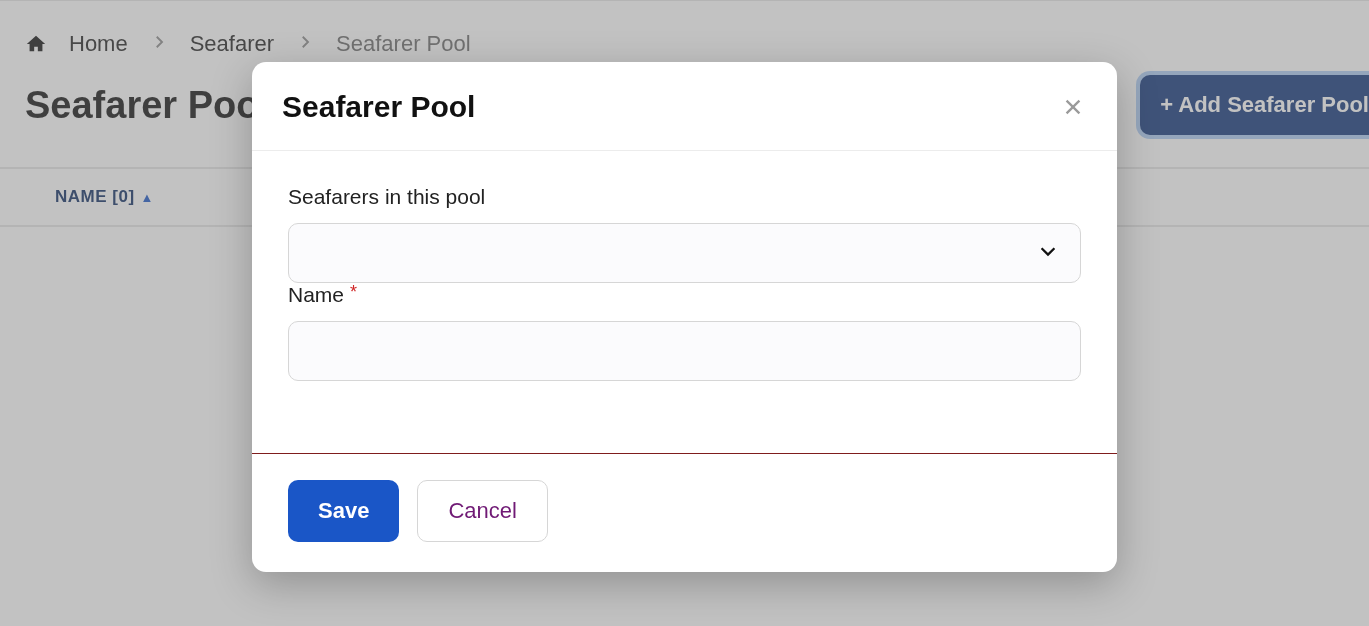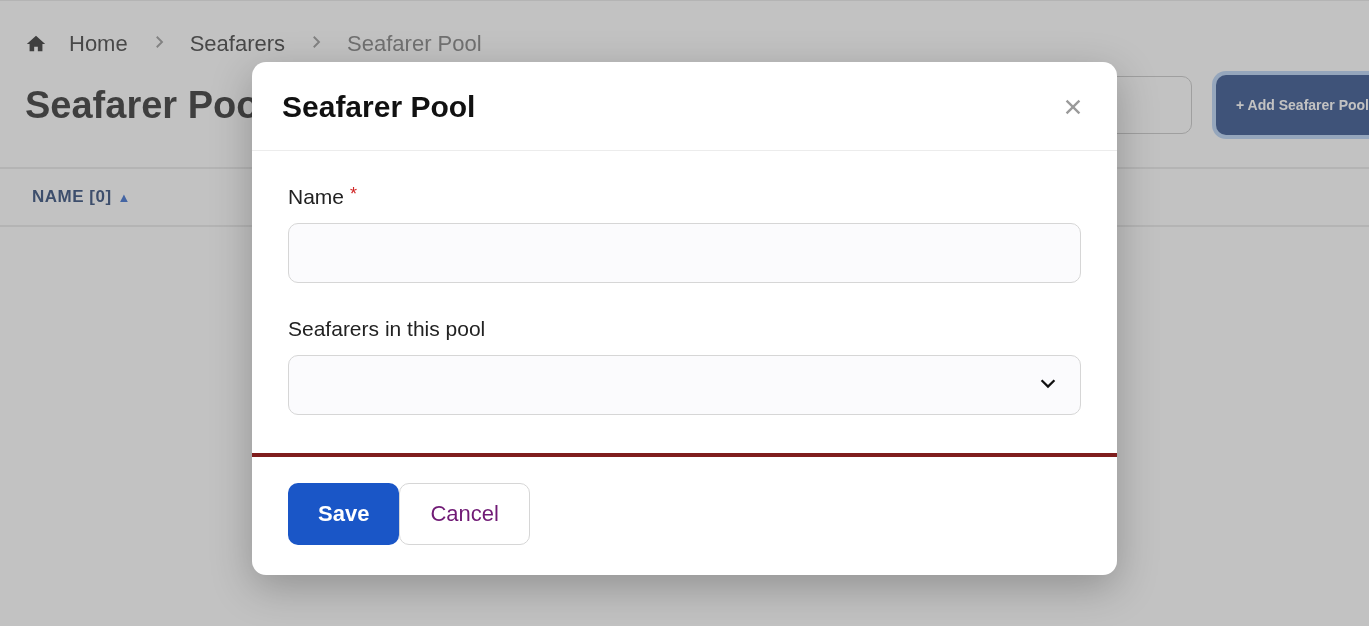--- a/index.html
+++ b/index.html
@@ -30,36 +30,36 @@
 
   .search-box {
     width: 360px; height: 58px;
     border: 1px solid #bfbfbf; border-radius: 10px;
     background: #fff; display: flex; align-items: center;
     padding: 0 18px; color: #777; font-size: 22px;
   }
 
   .add-btn {
     height: 60px; min-width: 145px;
-    background: #12357a; color: #fff; font-weight: 700; font-size: 14px;
+    background: #12357a; color: #fff; font-weight: 700; font-size: 22px;
     border: none; border-radius: 10px 0 0 10px;
     padding: 0 0 0 20px;
     box-shadow: 0 0 0 4px #aecdf5;
     display: flex; align-items: center; gap: 10px;
     white-space: nowrap;
     cursor: pointer;
   }
 
   .hr-mid { border: none; border-top: 2px solid #e6e6e6; }
 
   .table-head {
     height: 58px; border-bottom: 2px solid #e6e6e6;
     display: flex; align-items: center; padding: 0 32px;
   }
-  .col-name { font-size: 17px; font-weight: 700; letter-spacing: .5px; color: #0d2d63; display: flex; align-items: center; gap: 6px; }
+  .col-name { font-size: 17px; font-weight: 700; letter-spacing: .5px; color: #0d2d63; display: flex; align-items: center; gap: 6px; margin-left: 23px; }
   .sort-icon { color: #1a56c7; font-size: 13px; }
 
   
   .overlay {
     position: absolute; inset: 0;
     background: rgba(120,120,120,.45);
     display: flex; align-items: flex-start; justify-content: center;
     padding-top: 62px;
   }
   .modal {
@@ -94,23 +94,23 @@
     background: #fbfbfd; font-size: 20px; padding: 0 48px 0 16px;
     display:flex; align-items:center; color:#222; cursor:pointer;
   }
   .select-chevron {
     position: absolute; right: 22px; top: 50%; transform: translateY(-50%);
     pointer-events: none;
   }
   .select-chevron svg { width: 22px; height: 22px; stroke: #111; fill: none; stroke-width: 2.5; }
 
   .modal-footer {
-    border-top: 4px solid #7f1d1d;
+    border-top: 1px solid #7f1d1d;
     padding: 26px 28px 30px 36px;
-    display: flex; 
+    display: flex; gap: 18px;
   }
   .btn {
     height: 62px; border-radius: 10px; font-size: 22px; font-weight: 600;
     padding: 0 30px; cursor: pointer;
   }
   .btn-primary { background: #1a56c7; color: #fff; border: none; }
   .btn-secondary { background: #fff; color: #701a75; border: 1px solid #d6d6d6; font-weight: 500; }
 </style>
 </head>
 <body>
@@ -123,21 +123,21 @@
       <svg viewBox="0 0 24 24">
           <path d="M12 3 2 12h3v8h5v-5h4v5h5v-8h3z"></path>
         </svg>
     </span>
     <a class="link">Home</a>
     <span class="chev">
       <svg viewBox="0 0 24 24">
           <polyline points="9 5 16 12 9 19"></polyline>
         </svg>
     </span>
-    <a class="link">Seafarers</a>
+    <a class="link">Seafarer</a>
     <span class="chev">
       <svg viewBox="0 0 24 24">
           <polyline points="9 5 16 12 9 19"></polyline>
         </svg>
     </span>
     <span class="current">Seafarer Pool</span>
   </nav>
 
   <div class="title-row">
     <h1 class="page-title">Seafarer Pool</h1>
@@ -167,43 +167,43 @@
       <h2 class="modal-title">Seafarer Pool</h2>
       <span class="close-icon">
         <svg viewBox="0 0 24 24">
             <line x1="5" y1="5" x2="19" y2="19"></line>
             <line x1="19" y1="5" x2="5" y2="19"></line>
           </svg>
       </span>
     </div>
 
     <div class="modal-body">
-      <div class="field">
-        <div class="field-label">
-          <span>Name</span>
-          <span class="req">*</span>
-        </div>
-        <input class="text-input" type="text" value="" style="">
-      </div>
-
       <div class="field" style="margin-bottom:0">
         <div class="field-label">
           <span>Seafarers in this pool</span>
         </div>
         <div class="select-wrap">
           <div class="select-input">
             <span></span>
           </div>
           <span class="select-chevron">
             <svg viewBox="0 0 24 24">
                 <polyline points="5 9 12 16 19 9"></polyline>
               </svg>
           </span>
         </div>
       </div>
+
+      <div class="field">
+        <div class="field-label">
+          <span>Name</span>
+          <span class="req">*</span>
+        </div>
+        <input class="text-input" type="text" value="" style="">
+      </div>
     </div>
 
     <div class="modal-footer">
       <button class="btn btn-primary">Save</button>
       <button class="btn btn-secondary">Cancel</button>
     </div>
   </div>
 </div>
 
 </body></html>

